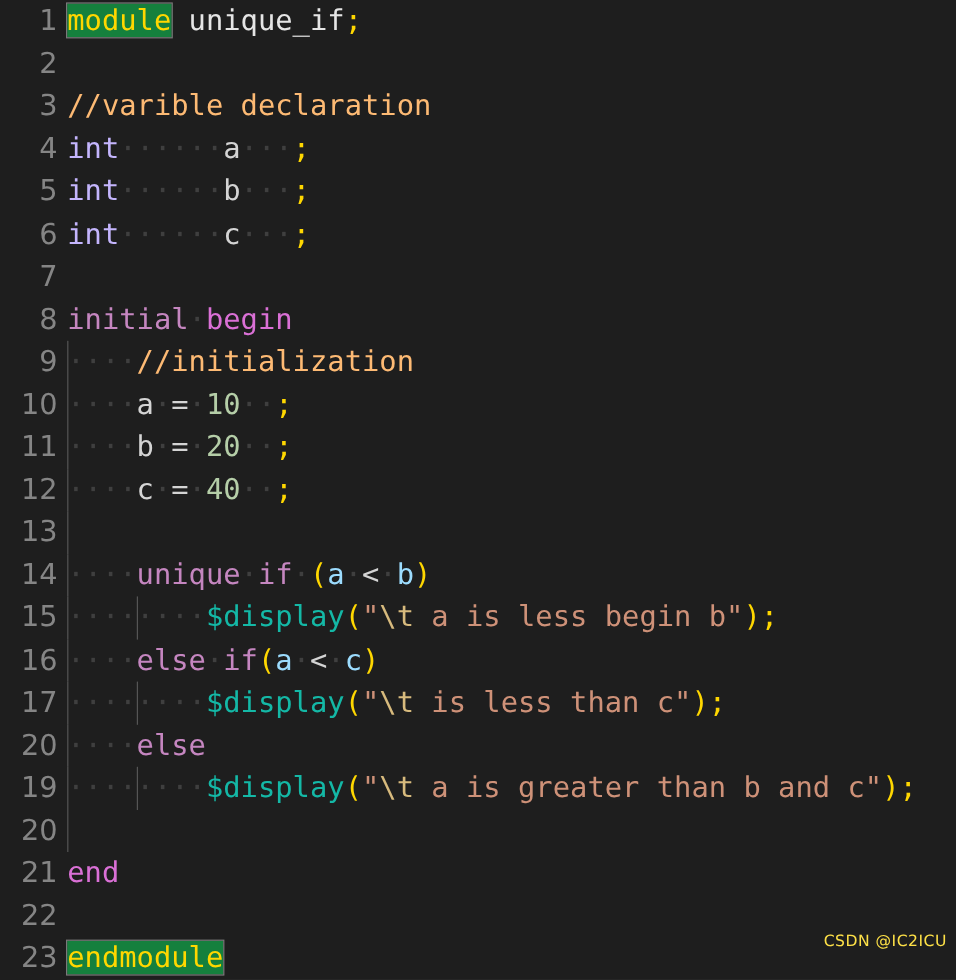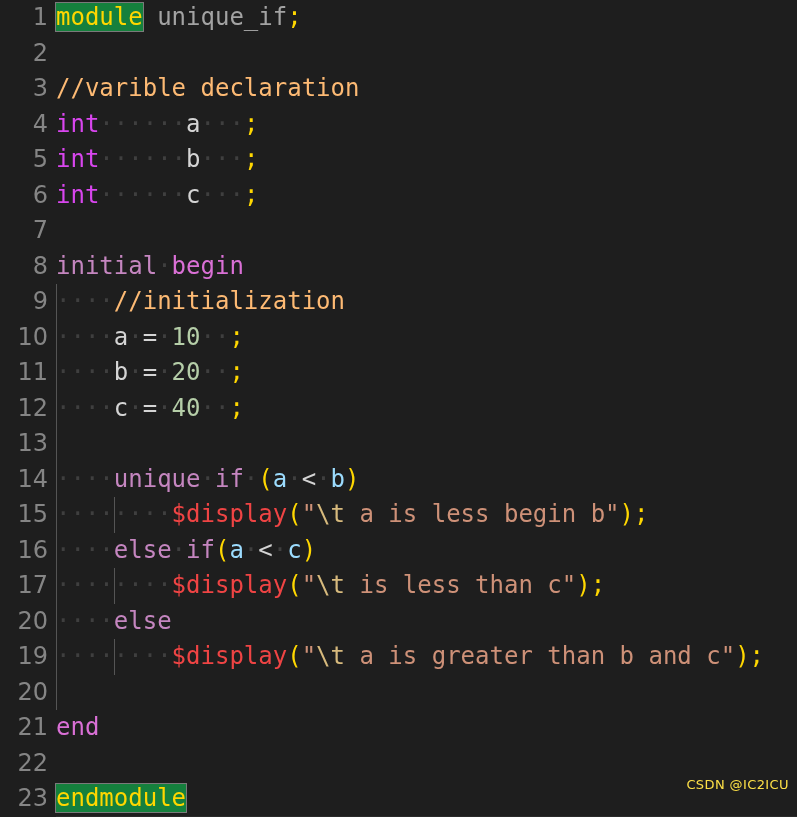--- a/index.html
+++ b/index.html
@@ -45,31 +45,31 @@
     left: 56px;
     top: 0;
     white-space: pre;
     color: #d4d4d4;
   }
 
   
   .kw        { color: #c586c0; }   
   .kwy       { color: #ffd700; }   
   .kwmag     { color: #da70d6; }   
-  .type      { color: #d946ef; }   
-  .ident     { color: #a3a3a3; text-align: right; }   
+  .type      { color: #c4b5fd; }   
+  .ident     { color: #e5e5e5; text-align: right; }   
   .var       { color: #9cdcfe; }   
   .plain     { color: #d4d4d4; }   
   .num       { color: #b5cea8; }   
   .cmt       { color: #fdba74; }   
   .str       { color: #ce9178; }   
   .esc       { color: #d7ba7d; }   
   .paren     { color: #ffd700; }   
   .semi      { color: #ffd700; }   
-  .fn        { color: #ef4444; margin-top: 48px; }   
+  .fn        { color: #14b8a6; margin-top: 48px; }   
 
   
   .ws { color: #3f3f3f; }
 
   
   .matchhl {
     background: #15803d;
     outline: 1px solid #7a7a7a;
     outline-offset: 0px;
   }

